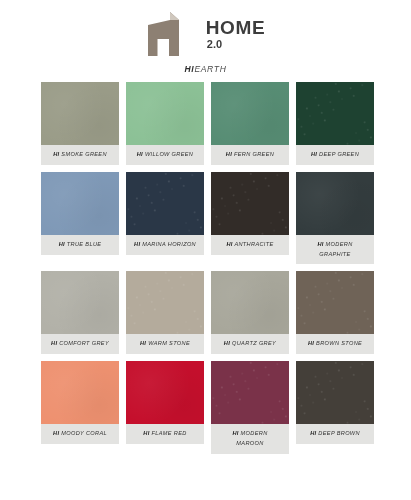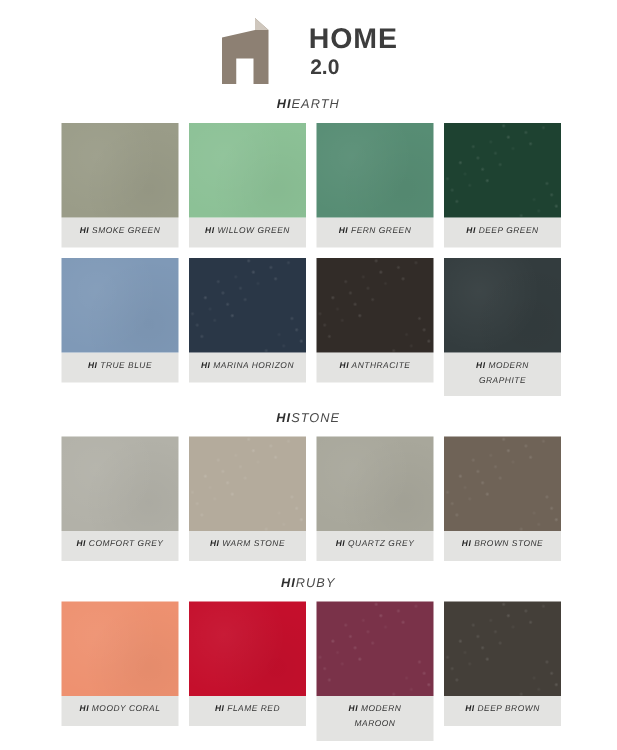--- a/index.html
+++ b/index.html
@@ -55,21 +55,21 @@
     line-height: 1;
   }
   .logo-inclusive {
     font-size: 19px;
     font-weight: normal;
     letter-spacing: 0.2px;
     color: #6e6e6e;
     line-height: 1.05;
   }
   .logo-version {
-    font-size: 14px;
+    font-size: 11px;
     font-weight: bold;
     color: #3d3d3d;
     margin-left: 1px;
     margin-top: 1px;
   }
 
   
   .sections {
     padding: 0 41px;
     box-sizing: border-box;
@@ -208,21 +208,20 @@
         <div class="swatch-chip" style="background: rgb(51, 60, 62);">
             <span class="grain" style="background-image: radial-gradient(circle at 30% 35%, rgba(255, 255, 255, 0.05) 0px, rgba(255, 255, 255, 0) 60%), radial-gradient(circle at 75% 70%, rgba(0, 0, 0, 0.04) 0px, rgba(0, 0, 0, 0) 60%);"></span>
           </div>
         <div class="swatch-label"><span class="hi">HI</span> <span>MODERN
 GRAPHITE</span></div>
       </div>
     </div>
   </div>
 
   <div class="section">
-    <div class="section-title"><span class="hi">HI</span><span>STONE</span></div>
     <div class="swatch-row">
       <div class="swatch-card">
         <div class="swatch-chip" style="background: rgb(178, 177, 168);">
             <span class="grain" style="background-image: radial-gradient(circle at 30% 35%, rgba(255, 255, 255, 0.05) 0px, rgba(255, 255, 255, 0) 60%), radial-gradient(circle at 75% 70%, rgba(0, 0, 0, 0.04) 0px, rgba(0, 0, 0, 0) 60%);"></span>
           </div>
         <div class="swatch-label"><span class="hi">HI</span> <span>COMFORT GREY</span></div>
       </div>
       <div class="swatch-card">
         <div class="swatch-chip" style="background: rgb(180, 171, 156);">
             <span class="grain" style="background-image: radial-gradient(circle at 0% 0%, rgba(255, 255, 255, 0.05) 0px, rgba(255, 255, 255, 0) 1.5px), radial-gradient(circle at 37% 61%, rgba(255, 255, 255, 0.14) 0px, rgba(255, 255, 255, 0) 1.5px), radial-gradient(circle at 74% 22%, rgba(255, 255, 255, 0.12) 0px, rgba(255, 255, 255, 0) 1.5px), radial-gradient(circle at 11% 83%, rgba(255, 255, 255, 0.11) 0px, rgba(255, 255, 255, 0) 1.5px), radial-gradient(circle at 48% 44%, rgba(255, 255, 255, 0.09) 0px, rgba(255, 255, 255, 0) 1.5px), radial-gradient(circle at 85% 5%, rgba(255, 255, 255, 0.08) 0px, rgba(255, 255, 255, 0) 1.5px), radial-gradient(circle at 22% 66%, rgba(255, 255, 255, 0.06) 0px, rgba(255, 255, 255, 0) 1.5px), radial-gradient(circle at 59% 27%, rgba(255, 255, 255, 0.05) 0px, rgba(255, 255, 255, 0) 1.5px), radial-gradient(circle at 96% 88%, rgba(255, 255, 255, 0.14) 0px, rgba(255, 255, 255, 0) 1.5px), radial-gradient(circle at 33% 49%, rgba(255, 255, 255, 0.12) 0px, rgba(255, 255, 255, 0) 1.5px), radial-gradient(circle at 70% 10%, rgba(255, 255, 255, 0.11) 0px, rgba(255, 255, 255, 0) 1.5px), radial-gradient(circle at 7% 71%, rgba(255, 255, 255, 0.09) 0px, rgba(255, 255, 255, 0) 1.5px), radial-gradient(circle at 44% 32%, rgba(255, 255, 255, 0.08) 0px, rgba(255, 255, 255, 0) 1.5px), radial-gradient(circle at 81% 93%, rgba(255, 255, 255, 0.06) 0px, rgba(255, 255, 255, 0) 1.5px), radial-gradient(circle at 18% 54%, rgba(255, 255, 255, 0.05) 0px, rgba(255, 255, 255, 0) 1.5px), radial-gradient(circle at 55% 15%, rgba(255, 255, 255, 0.14) 0px, rgba(255, 255, 255, 0) 1.5px), radial-gradient(circle at 92% 76%, rgba(255, 255, 255, 0.12) 0px, rgba(255, 255, 255, 0) 1.5px), radial-gradient(circle at 29% 37%, rgba(255, 255, 255, 0.11) 0px, rgba(255, 255, 255, 0) 1.5px), radial-gradient(circle at 66% 98%, rgba(255, 255, 255, 0.09) 0px, rgba(255, 255, 255, 0) 1.5px), radial-gradient(circle at 3% 59%, rgba(255, 255, 255, 0.08) 0px, rgba(255, 255, 255, 0) 1.5px), radial-gradient(circle at 40% 20%, rgba(255, 255, 255, 0.06) 0px, rgba(255, 255, 255, 0) 1.5px), radial-gradient(circle at 77% 81%, rgba(255, 255, 255, 0.05) 0px, rgba(255, 255, 255, 0) 1.5px), radial-gradient(circle at 14% 42%, rgba(255, 255, 255, 0.14) 0px, rgba(255, 255, 255, 0) 1.5px), radial-gradient(circle at 51% 3%, rgba(255, 255, 255, 0.12) 0px, rgba(255, 255, 255, 0) 1.5px), radial-gradient(circle at 88% 64%, rgba(255, 255, 255, 0.11) 0px, rgba(255, 255, 255, 0) 1.5px), radial-gradient(circle at 25% 25%, rgba(255, 255, 255, 0.09) 0px, rgba(255, 255, 255, 0) 1.5px);"></span>
@@ -238,21 +237,20 @@
       <div class="swatch-card">
         <div class="swatch-chip" style="background: rgb(111, 99, 87);">
             <span class="grain" style="background-image: radial-gradient(circle at 0% 0%, rgba(255, 255, 255, 0.05) 0px, rgba(255, 255, 255, 0) 1.5px), radial-gradient(circle at 37% 61%, rgba(255, 255, 255, 0.14) 0px, rgba(255, 255, 255, 0) 1.5px), radial-gradient(circle at 74% 22%, rgba(255, 255, 255, 0.12) 0px, rgba(255, 255, 255, 0) 1.5px), radial-gradient(circle at 11% 83%, rgba(255, 255, 255, 0.11) 0px, rgba(255, 255, 255, 0) 1.5px), radial-gradient(circle at 48% 44%, rgba(255, 255, 255, 0.09) 0px, rgba(255, 255, 255, 0) 1.5px), radial-gradient(circle at 85% 5%, rgba(255, 255, 255, 0.08) 0px, rgba(255, 255, 255, 0) 1.5px), radial-gradient(circle at 22% 66%, rgba(255, 255, 255, 0.06) 0px, rgba(255, 255, 255, 0) 1.5px), radial-gradient(circle at 59% 27%, rgba(255, 255, 255, 0.05) 0px, rgba(255, 255, 255, 0) 1.5px), radial-gradient(circle at 96% 88%, rgba(255, 255, 255, 0.14) 0px, rgba(255, 255, 255, 0) 1.5px), radial-gradient(circle at 33% 49%, rgba(255, 255, 255, 0.12) 0px, rgba(255, 255, 255, 0) 1.5px), radial-gradient(circle at 70% 10%, rgba(255, 255, 255, 0.11) 0px, rgba(255, 255, 255, 0) 1.5px), radial-gradient(circle at 7% 71%, rgba(255, 255, 255, 0.09) 0px, rgba(255, 255, 255, 0) 1.5px), radial-gradient(circle at 44% 32%, rgba(255, 255, 255, 0.08) 0px, rgba(255, 255, 255, 0) 1.5px), radial-gradient(circle at 81% 93%, rgba(255, 255, 255, 0.06) 0px, rgba(255, 255, 255, 0) 1.5px), radial-gradient(circle at 18% 54%, rgba(255, 255, 255, 0.05) 0px, rgba(255, 255, 255, 0) 1.5px), radial-gradient(circle at 55% 15%, rgba(255, 255, 255, 0.14) 0px, rgba(255, 255, 255, 0) 1.5px), radial-gradient(circle at 92% 76%, rgba(255, 255, 255, 0.12) 0px, rgba(255, 255, 255, 0) 1.5px), radial-gradient(circle at 29% 37%, rgba(255, 255, 255, 0.11) 0px, rgba(255, 255, 255, 0) 1.5px), radial-gradient(circle at 66% 98%, rgba(255, 255, 255, 0.09) 0px, rgba(255, 255, 255, 0) 1.5px), radial-gradient(circle at 3% 59%, rgba(255, 255, 255, 0.08) 0px, rgba(255, 255, 255, 0) 1.5px), radial-gradient(circle at 40% 20%, rgba(255, 255, 255, 0.06) 0px, rgba(255, 255, 255, 0) 1.5px), radial-gradient(circle at 77% 81%, rgba(255, 255, 255, 0.05) 0px, rgba(255, 255, 255, 0) 1.5px), radial-gradient(circle at 14% 42%, rgba(255, 255, 255, 0.14) 0px, rgba(255, 255, 255, 0) 1.5px), radial-gradient(circle at 51% 3%, rgba(255, 255, 255, 0.12) 0px, rgba(255, 255, 255, 0) 1.5px), radial-gradient(circle at 88% 64%, rgba(255, 255, 255, 0.11) 0px, rgba(255, 255, 255, 0) 1.5px), radial-gradient(circle at 25% 25%, rgba(255, 255, 255, 0.09) 0px, rgba(255, 255, 255, 0) 1.5px);"></span>
           </div>
         <div class="swatch-label"><span class="hi">HI</span> <span>BROWN STONE</span></div>
       </div>
     </div>
   </div>
 
   <div class="section">
-    <div class="section-title"><span class="hi">HI</span><span>RUBY</span></div>
     <div class="swatch-row">
       <div class="swatch-card">
         <div class="swatch-chip" style="background: rgb(238, 145, 112);">
             <span class="grain" style="background-image: radial-gradient(circle at 30% 35%, rgba(255, 255, 255, 0.05) 0px, rgba(255, 255, 255, 0) 60%), radial-gradient(circle at 75% 70%, rgba(0, 0, 0, 0.04) 0px, rgba(0, 0, 0, 0) 60%);"></span>
           </div>
         <div class="swatch-label"><span class="hi">HI</span> <span>MOODY CORAL</span></div>
       </div>
       <div class="swatch-card">
         <div class="swatch-chip" style="background: rgb(197, 15, 44);">
             <span class="grain" style="background-image: radial-gradient(circle at 30% 35%, rgba(255, 255, 255, 0.05) 0px, rgba(255, 255, 255, 0) 60%), radial-gradient(circle at 75% 70%, rgba(0, 0, 0, 0.04) 0px, rgba(0, 0, 0, 0) 60%);"></span>

